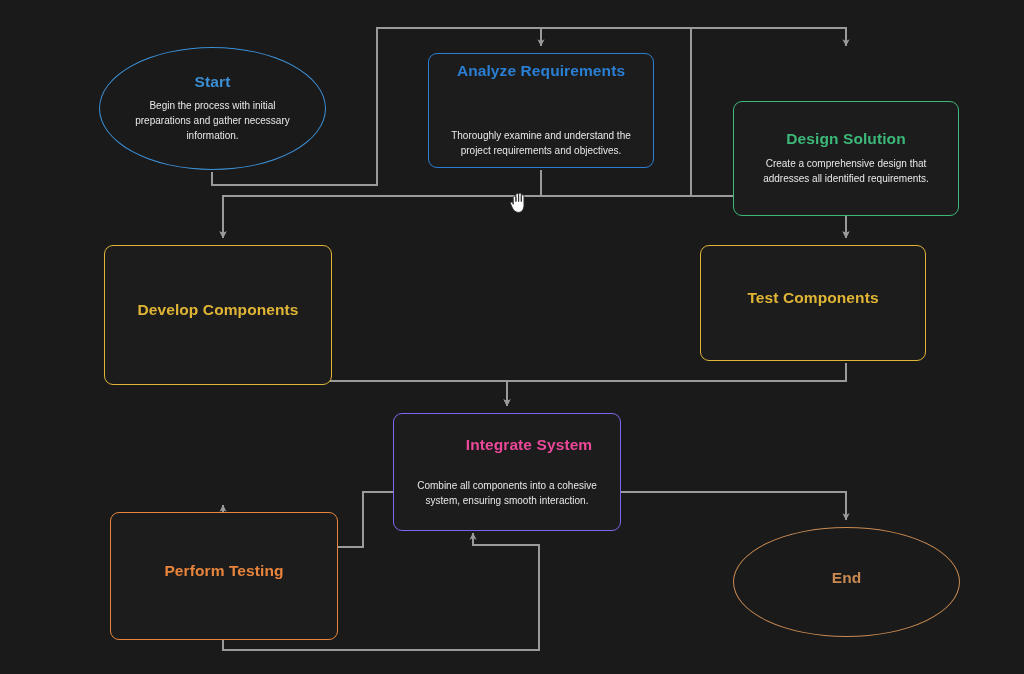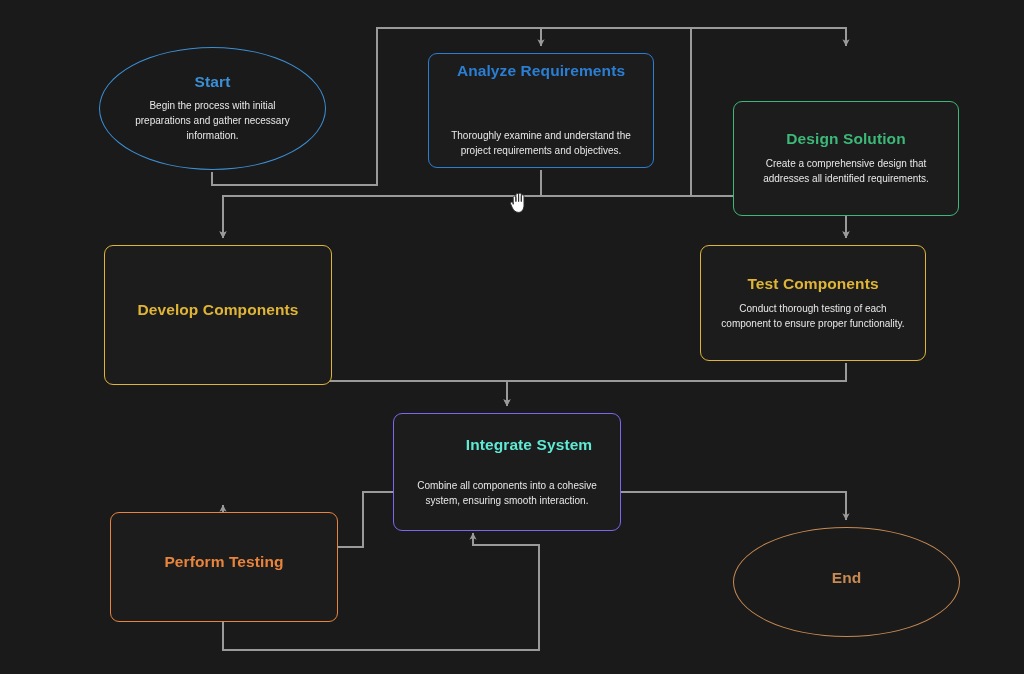--- a/index.html
+++ b/index.html
@@ -105,27 +105,26 @@
       </div>
       <div class="node box" style="left: 733px; top: 53px; width: 226px; height: 115px; border-color: rgb(60, 184, 120); margin-top: 48px;">
         <div class="node-title" style="color: rgb(60, 184, 120);">Design Solution</div>
         <div class="node-desc" style="max-width: 198px;">Create a comprehensive design that addresses all identified requirements.</div>
       </div>
       <div class="node box" style="left: 104px; top: 245px; width: 228px; height: 140px; border-color: rgb(224, 181, 54);">
         <div class="node-title" style="color: rgb(224, 181, 54);">Develop Components</div>
       </div>
       <div class="node box" style="left: 700px; top: 245px; width: 226px; height: 116px; border-color: rgb(224, 181, 54);">
         <div class="node-title" style="color: rgb(224, 181, 54);">Test Components</div>
-        <div class="node-desc" style="max-width: 198px;">Conduct thorough testing of each component to ensure proper functionality.</div>
       </div>
       <div class="node box" style="left: 393px; top: 413px; width: 228px; height: 118px; border-color: rgb(123, 104, 238);">
-        <div class="node-title" style="color: #5eead4; padding-left: 44px;">Integrate System</div>
+        <div class="node-title" style="color: #ec4899; padding-left: 44px;">Integrate System</div>
         <div class="node-desc" style="max-width: 200px; margin-top: 16px;">Combine all components into a cohesive system, ensuring smooth interaction.</div>
       </div>
-      <div class="node box" style="left: 110px; top: 512px; width: 228px; height: 110px; border-color: rgb(232, 132, 60);">
+      <div class="node box" style="left: 110px; top: 512px; width: 228px; height: 128px; border-color: rgb(232, 132, 60);">
         <div class="node-title" style="color: rgb(232, 132, 60);">Perform Testing</div>
       </div>
       <div class="node ellipse" style="left: 733px; top: 527px; width: 227px; height: 110px; border-color: rgb(200, 138, 82); justify-content: center;">
         <div class="node-title" style="color: rgb(200, 138, 82);">End</div>
       </div>
     </div>
 
   <div id="cursor" style="left: 509px; top: 192px;">
     <svg width="20" height="22" viewBox="0 0 20 22">
       <path d="M4.2,12.3 L4.2,5.6 C4.2,4.7 4.9,4.1 5.6,4.1 C6.3,4.1 6.9,4.7 6.9,5.6

